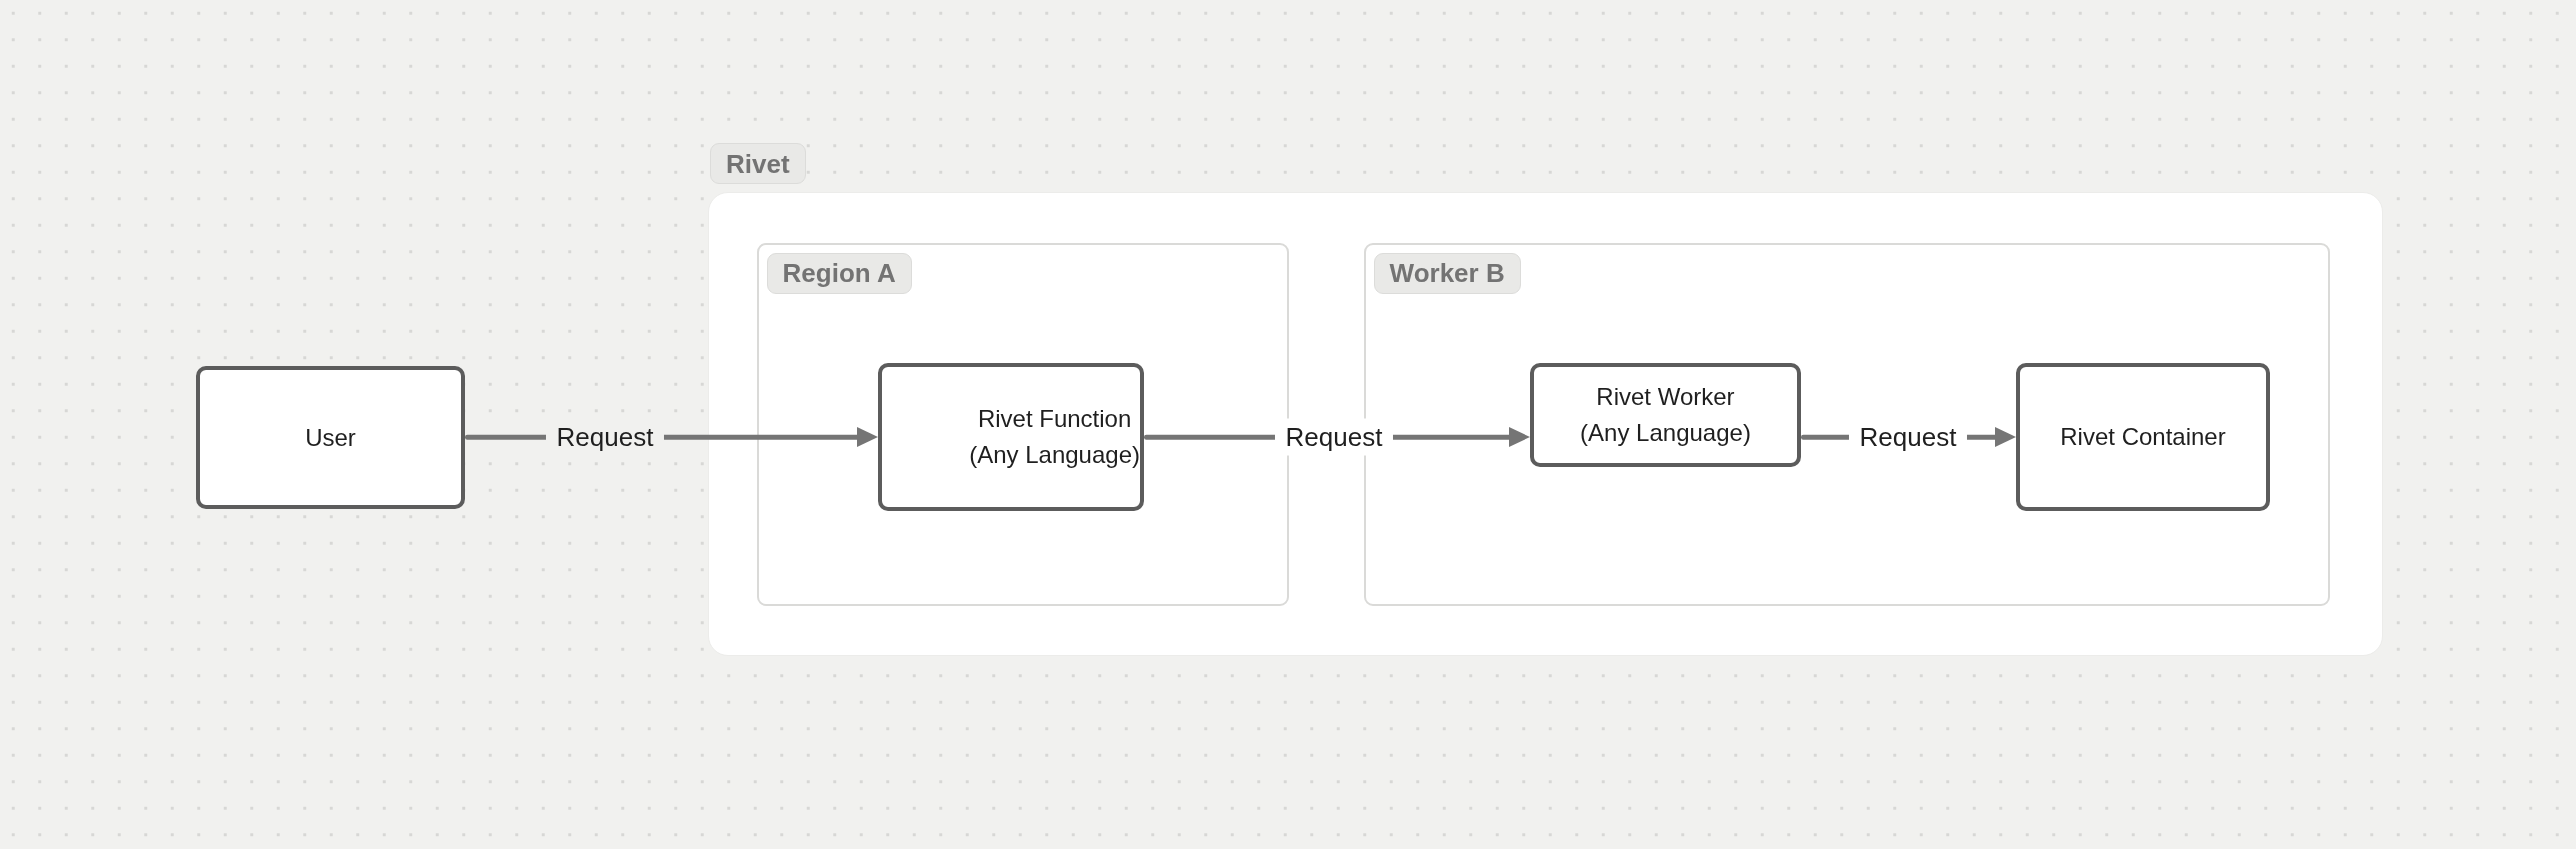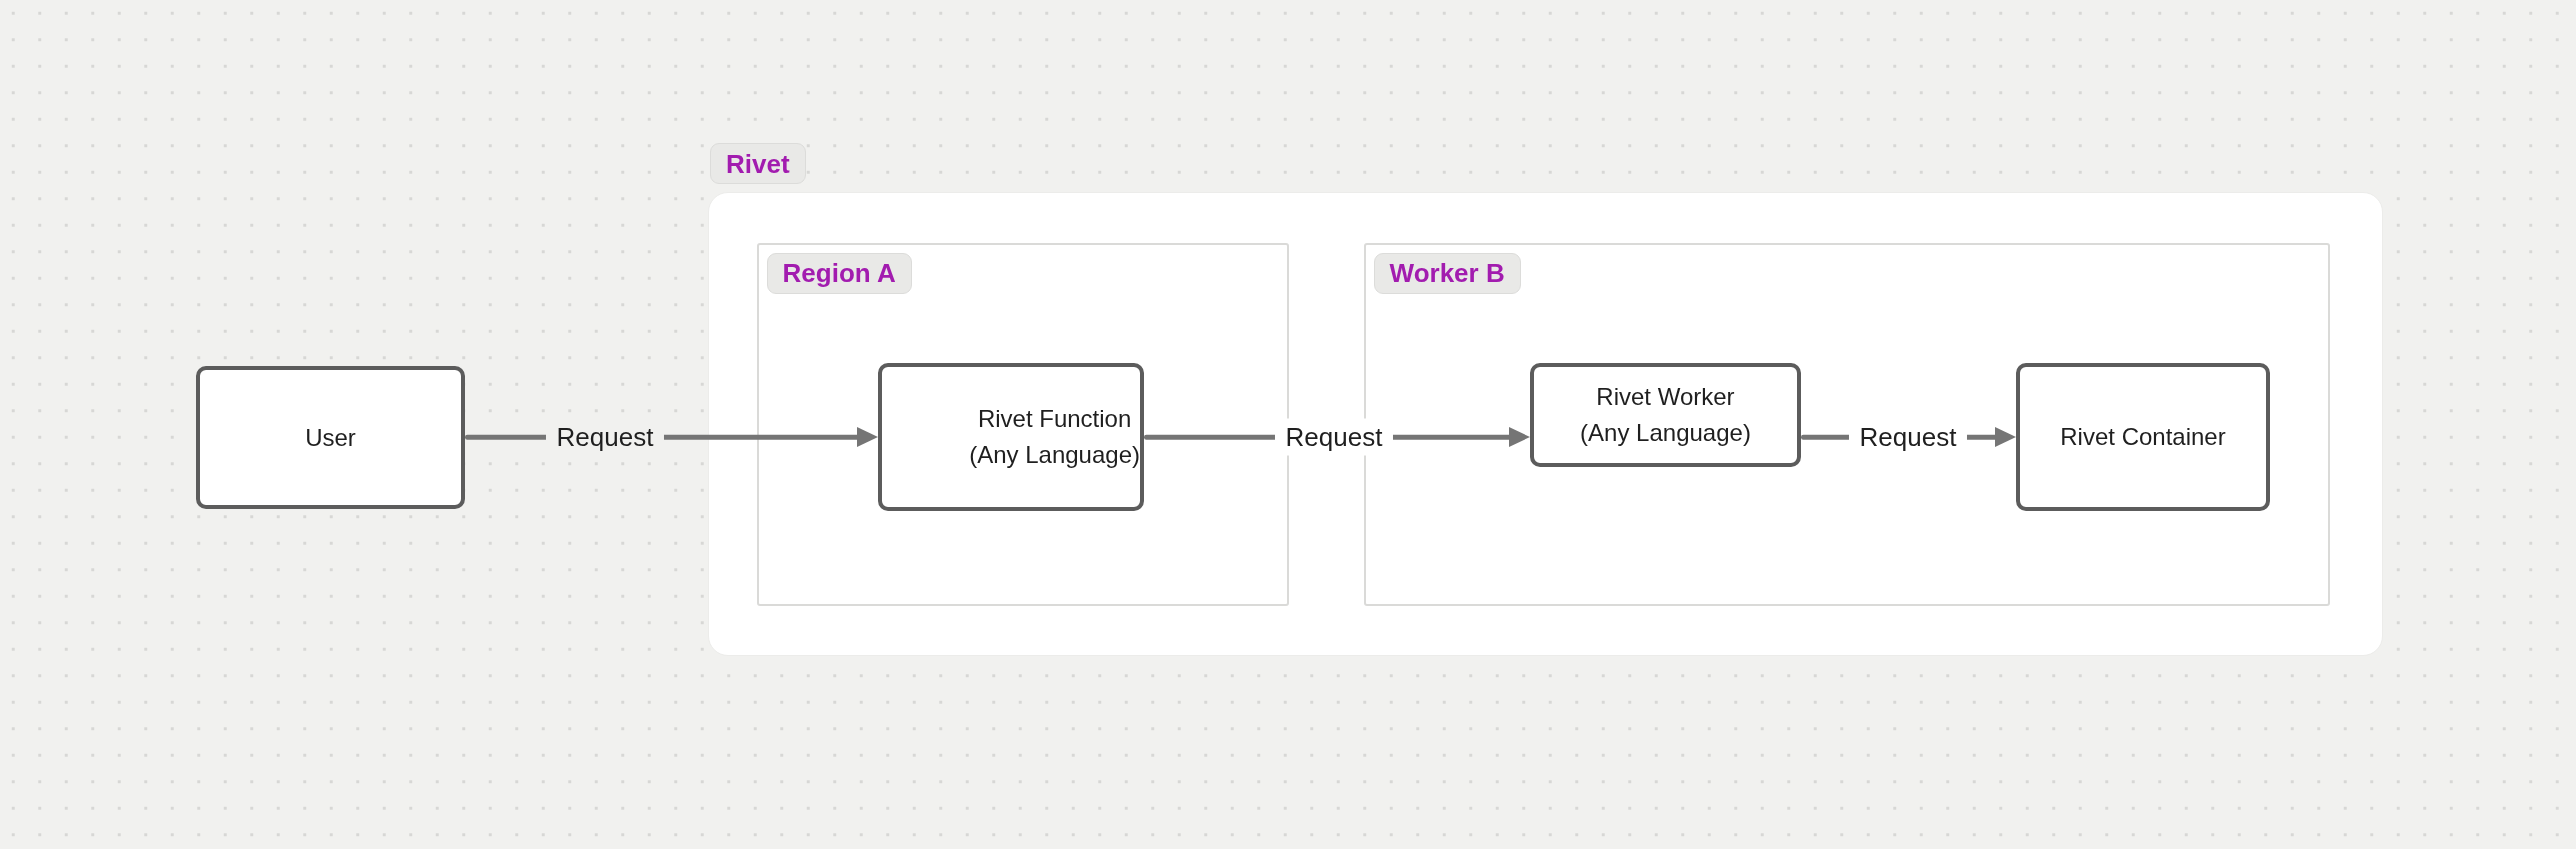--- a/index.html
+++ b/index.html
@@ -31,37 +31,37 @@
     background: #ffffff;
     border: 1.5px solid #ececea;
     border-radius: 20px;
   }
   .region-box {
     position: absolute;
     top: 243px;
     height: 363px;
     background: #ffffff;
     border: 2.3px solid #dadad8;
-    border-radius: 3px;
+    border-radius: 9px;
     box-sizing: border-box;
   }
   .region-a { left: 757px;  width: 532px; }
   .region-b { left: 1364px; width: 966px; }
 
   
   .badge {
     display: inline-block;
     background: #e9e9e7;
     border: 1.5px solid #dcdcda;
     border-radius: 9px;
     padding: 4.6px 15px;
     font-size: 26px;
     font-weight: 600;
     line-height: 30px;
-    color: #a21caf;
+    color: #737373;
     white-space: nowrap;
   }
   .rivet-badge {
     position: absolute;
     left: 710px; top: 143px;
   }
   .region-badge {
     position: absolute;
     left: 7.6px; top: 7.6px;
   }

